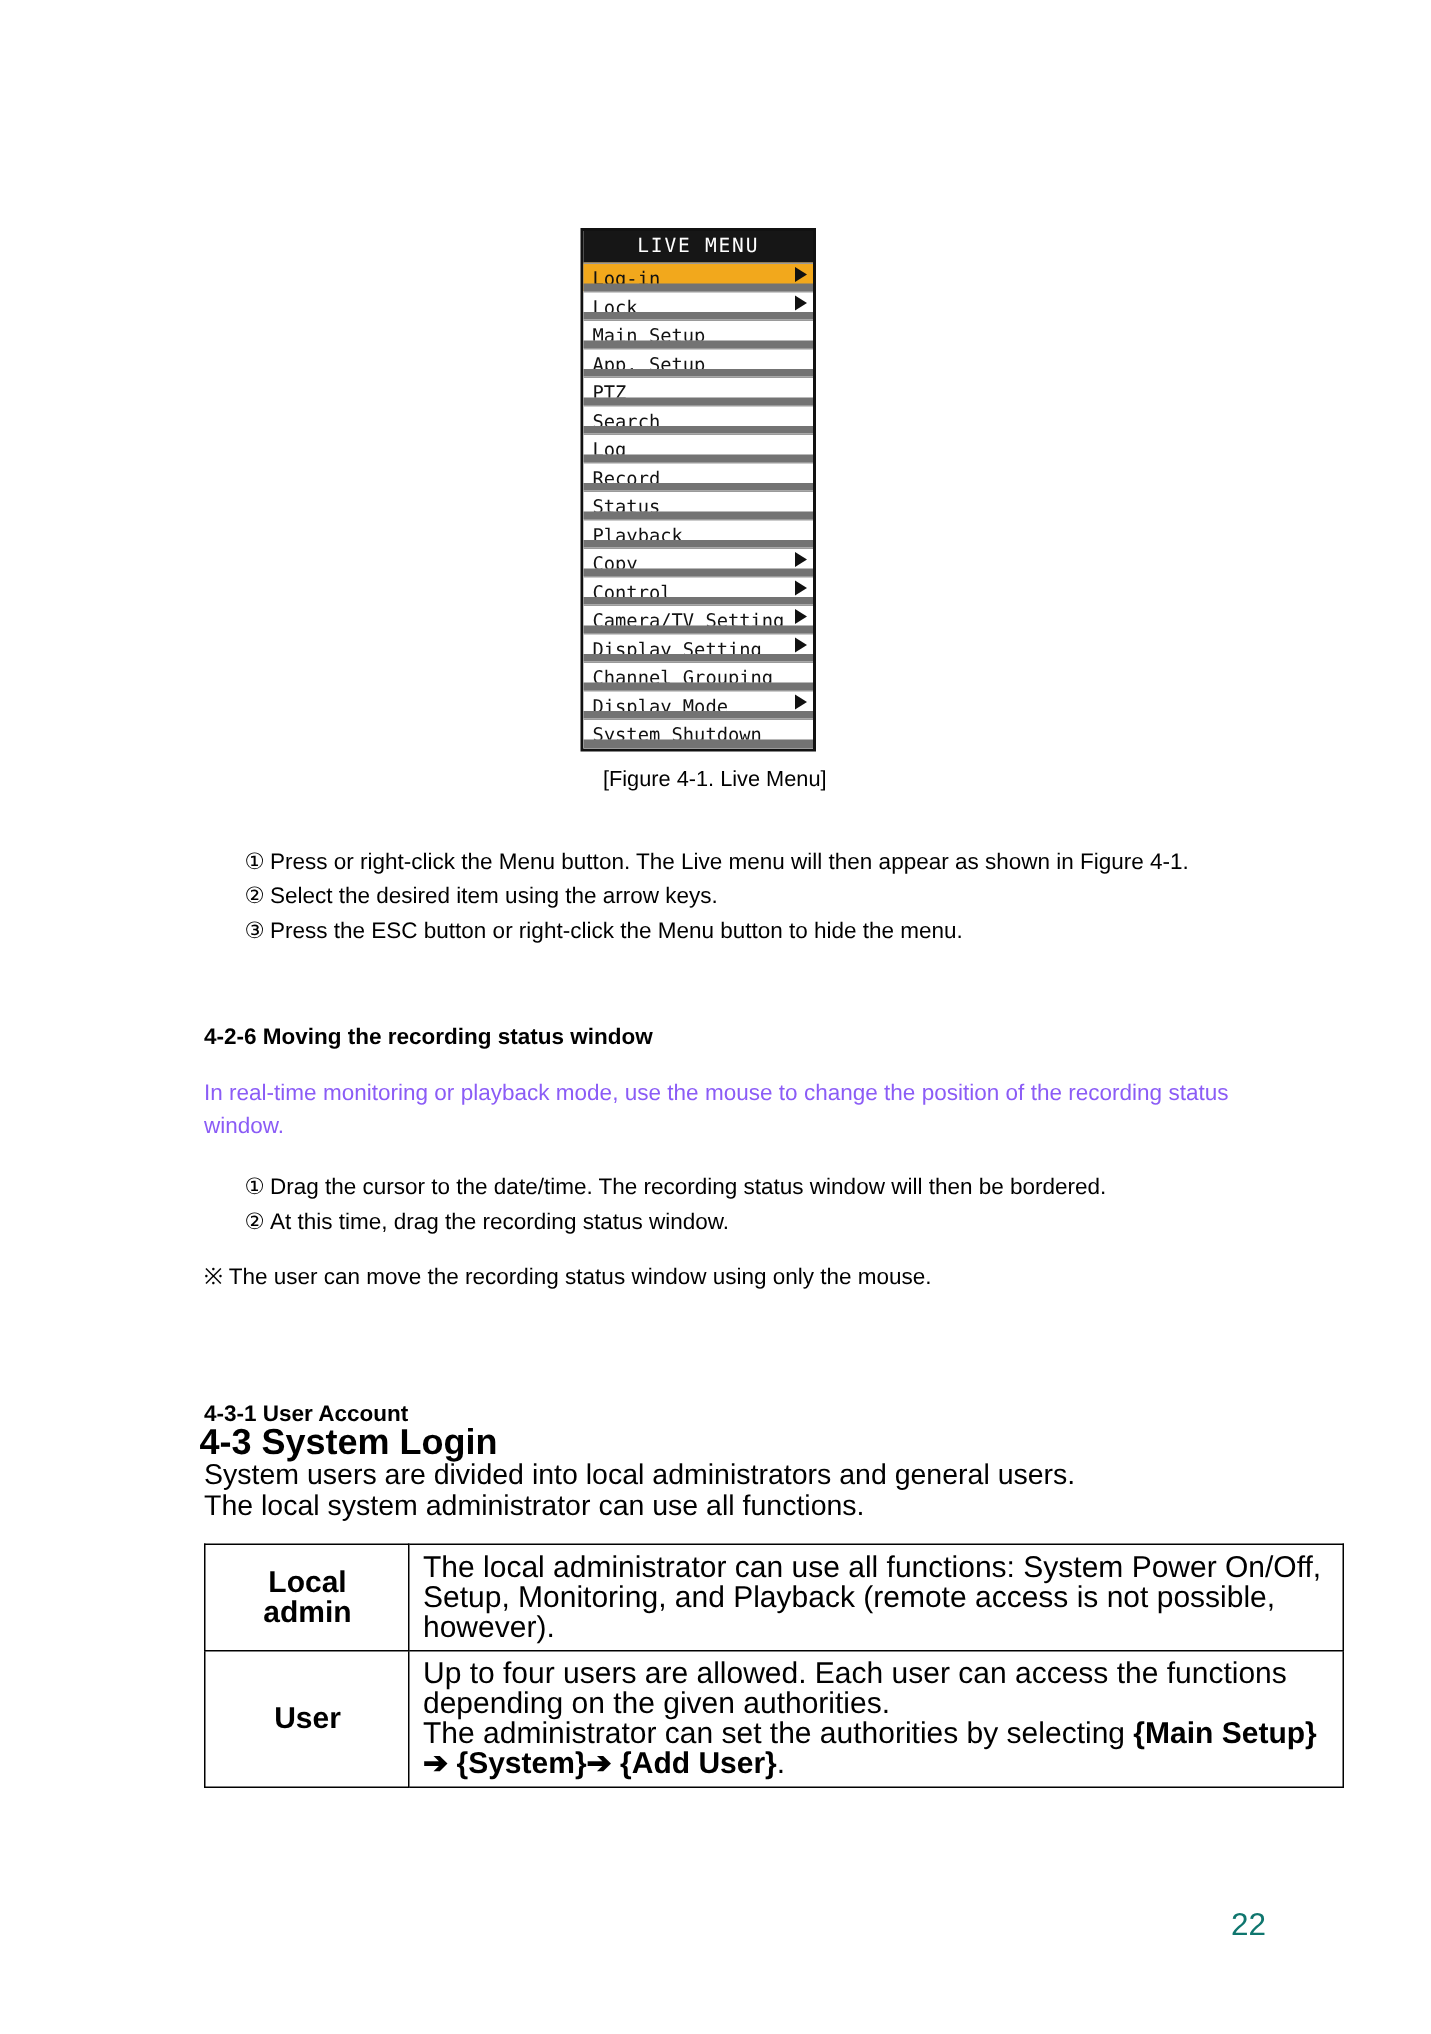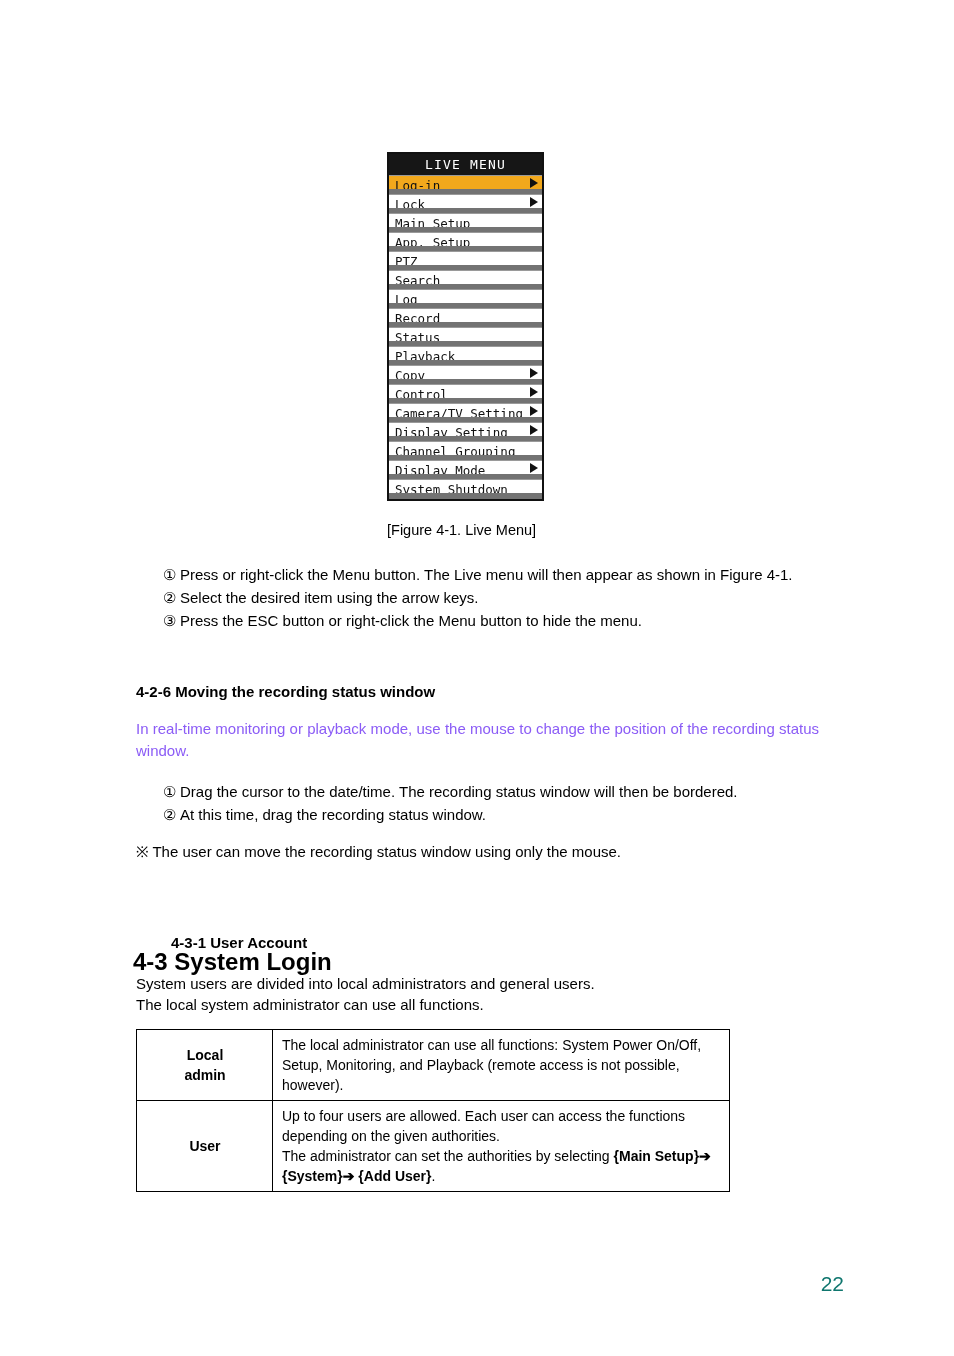--- a/index.html
+++ b/index.html
@@ -63,30 +63,31 @@
     right: 4px;
     top: 50%;
     transform: translateY(-50%);
     width: 0;
     height: 0;
     border-left: 8px solid #111111;
     border-top: 5px solid transparent;
     border-bottom: 5px solid transparent;
   }
   .fig-caption {
+    text-align: center;
     font-size: 14.5px;
-    margin-top: 21px;
+    margin-top: 11px;
     white-space: nowrap;
     color: #000000;
   }
 
   
   .blk {
     position: absolute;
-    font-size: 15px;
+    font-size: 19px;
     line-height: 21px;
     color: #000000;
   }
   .num-list {
     position: absolute;
     left: 163px;
     width: 660px;
     font-size: 15px;
     line-height: 23px;
   }
@@ -128,23 +129,23 @@
     font-size: 15px;
     line-height: 21px;
     white-space: nowrap;
   }
 
   
   .acct-table {
     position: absolute;
     left: 136px;
     top: 1029px;
-    width: 594px;
+    width: 760px;
     border-collapse: collapse;
-    font-size: 14px;
+    font-size: 20px;
     line-height: 20px;
   }
   .acct-table td {
     border: 1.5px solid #000000;
     vertical-align: middle;
     padding: 5px 8px 5px 9px;
   }
   .acct-table td.lbl {
     width: 118px;
     font-weight: bold;
@@ -220,21 +221,21 @@
     <div class="num-item">
       <span class="num-mark">②</span>
       <span class="num-text">At this time, drag the recording status window.</span>
     </div>
   </div>
 
 <div class="note-line" style="left:136px; top:841px;">※ The user can move the recording status window using only the mouse.</div>
 
 <div class="big-head" style="left:133px; top:948px;text-align:right;">4-3  System Login</div>
 
-<div class="sec-head" style="left:136px; top:934px;margin-left:35px;">4-3-1  User Account</div>
+<div class="sec-head" style="left:136px; top:934px;">4-3-1  User Account</div>
 
 <div class="blk" style="left:136px; top:973px;">System users are divided into local administrators and general users.</div>
 <div class="blk" style="left:136px; top:994px;">The local system administrator can use all functions.</div>
 
 <table class="acct-table">
   <tbody>
     <tr>
       <td class="lbl">Local
 admin</td>
       <td class="desc">The local administrator can use all functions: System Power On/Off, Setup, Monitoring, and Playback (remote access is not possible, however).</td>

